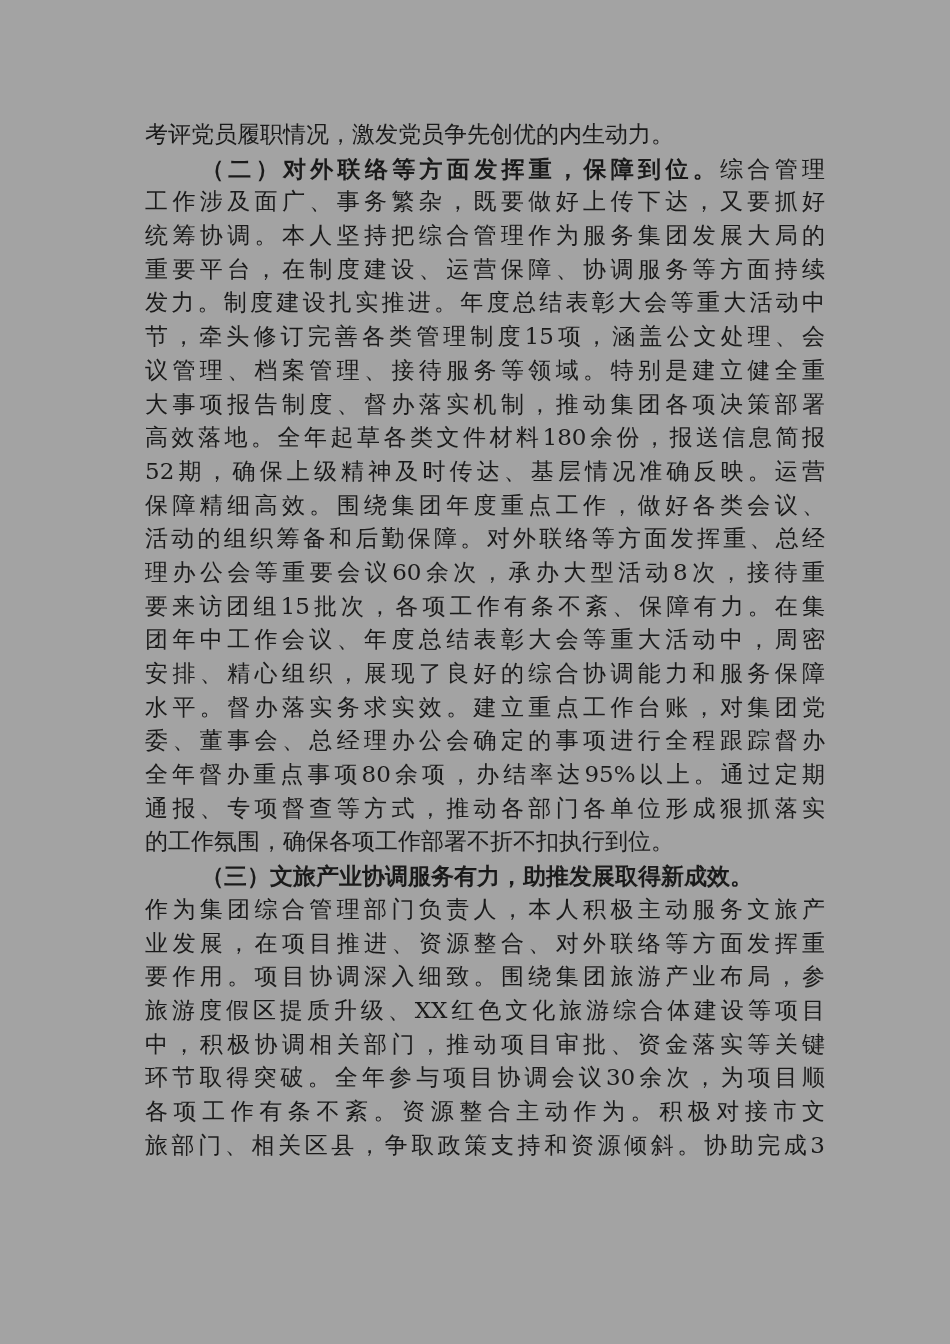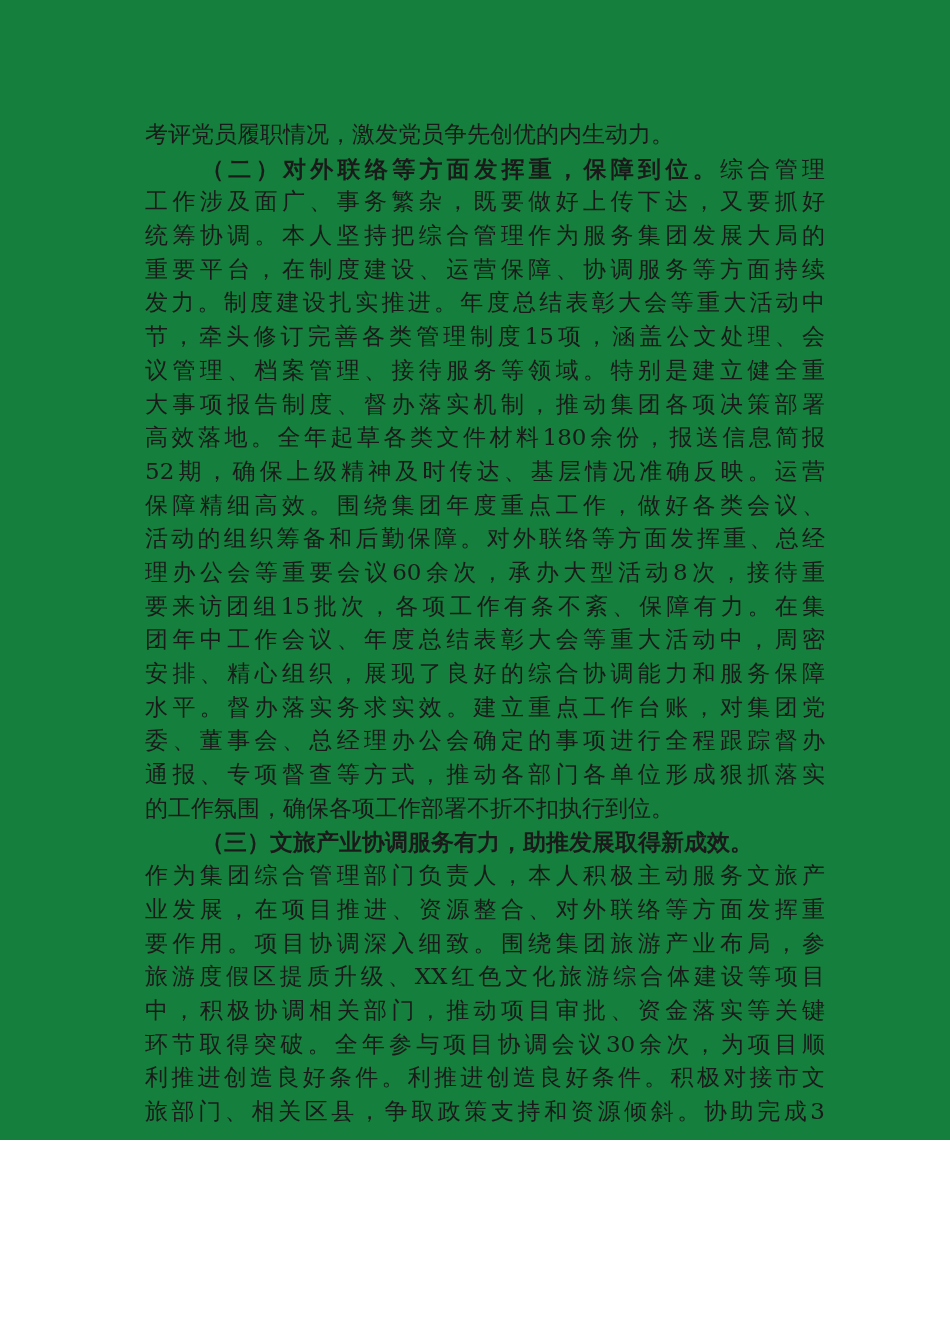--- a/index.html
+++ b/index.html
@@ -1,17 +1,17 @@
 <!DOCTYPE html>
 <html><head>
 <meta charset="utf-8">
 <style>
   html, body { margin:0; padding:0; background:#ffffff; }
   body { width:950px; height:1344px; position:relative; overflow:hidden; }
-  .page { position:absolute; left:0; top:0; width:950px; height:1140px; background:#15803d; }
+  .page { position:absolute; left:0; top:0; width:950px; height:1344px; background:#a3a3a3; }
   .text-block { position:absolute; left:145px; top:118px; width:680px; }
   .line {
     height:33.7px; line-height:33.7px;
     font-family: "DejaVu Serif", "Liberation Serif", serif;
     font-size:23px; color:#1a1a1a; white-space:nowrap;
     text-align:justify; text-align-last:justify;
   }
   .line.last { text-align-last:left; }
   .line.indent { padding-left:56px; }
   .line.heading { font-weight:bold; }
@@ -34,25 +34,26 @@
     <div class="line">高效落地。全年起草各类文件材料180余份，报送信息简报</div>
     <div class="line">52期，确保上级精神及时传达、基层情况准确反映。运营</div>
     <div class="line">保障精细高效。围绕集团年度重点工作，做好各类会议、</div>
     <div class="line">活动的组织筹备和后勤保障。对外联络等方面发挥重、总经</div>
     <div class="line">理办公会等重要会议60余次，承办大型活动8次，接待重</div>
     <div class="line">要来访团组15批次，各项工作有条不紊、保障有力。在集</div>
     <div class="line">团年中工作会议、年度总结表彰大会等重大活动中，周密</div>
     <div class="line">安排、精心组织，展现了良好的综合协调能力和服务保障</div>
     <div class="line">水平。督办落实务求实效。建立重点工作台账，对集团党</div>
     <div class="line">委、董事会、总经理办公会确定的事项进行全程跟踪督办</div>
+    <div class="line">全年督办重点事项80余项，办结率达95%以上。通过定期</div>
     <div class="line">通报、专项督查等方式，推动各部门各单位形成狠抓落实</div>
     <div class="line last">的工作氛围，确保各项工作部署不折不扣执行到位。</div>
     <div class="line indent heading last"><span>（三）文旅产业协调服务有力，助推发展取得新成效。</span></div>
     <div class="line">作为集团综合管理部门负责人，本人积极主动服务文旅产</div>
     <div class="line">业发展，在项目推进、资源整合、对外联络等方面发挥重</div>
     <div class="line">要作用。项目协调深入细致。围绕集团旅游产业布局，参</div>
     <div class="line">旅游度假区提质升级、XX红色文化旅游综合体建设等项目</div>
     <div class="line">中，积极协调相关部门，推动项目审批、资金落实等关键</div>
     <div class="line">环节取得突破。全年参与项目协调会议30余次，为项目顺</div>
-    <div class="line">利推进创造良好条件。利推进创造良好条件。积极对接市文</div>
+    <div class="line">各项工作有条不紊。资源整合主动作为。积极对接市文</div>
     <div class="line">旅部门、相关区县，争取政策支持和资源倾斜。协助完成3</div>
   </div>
 </div>
 
 </body></html>

